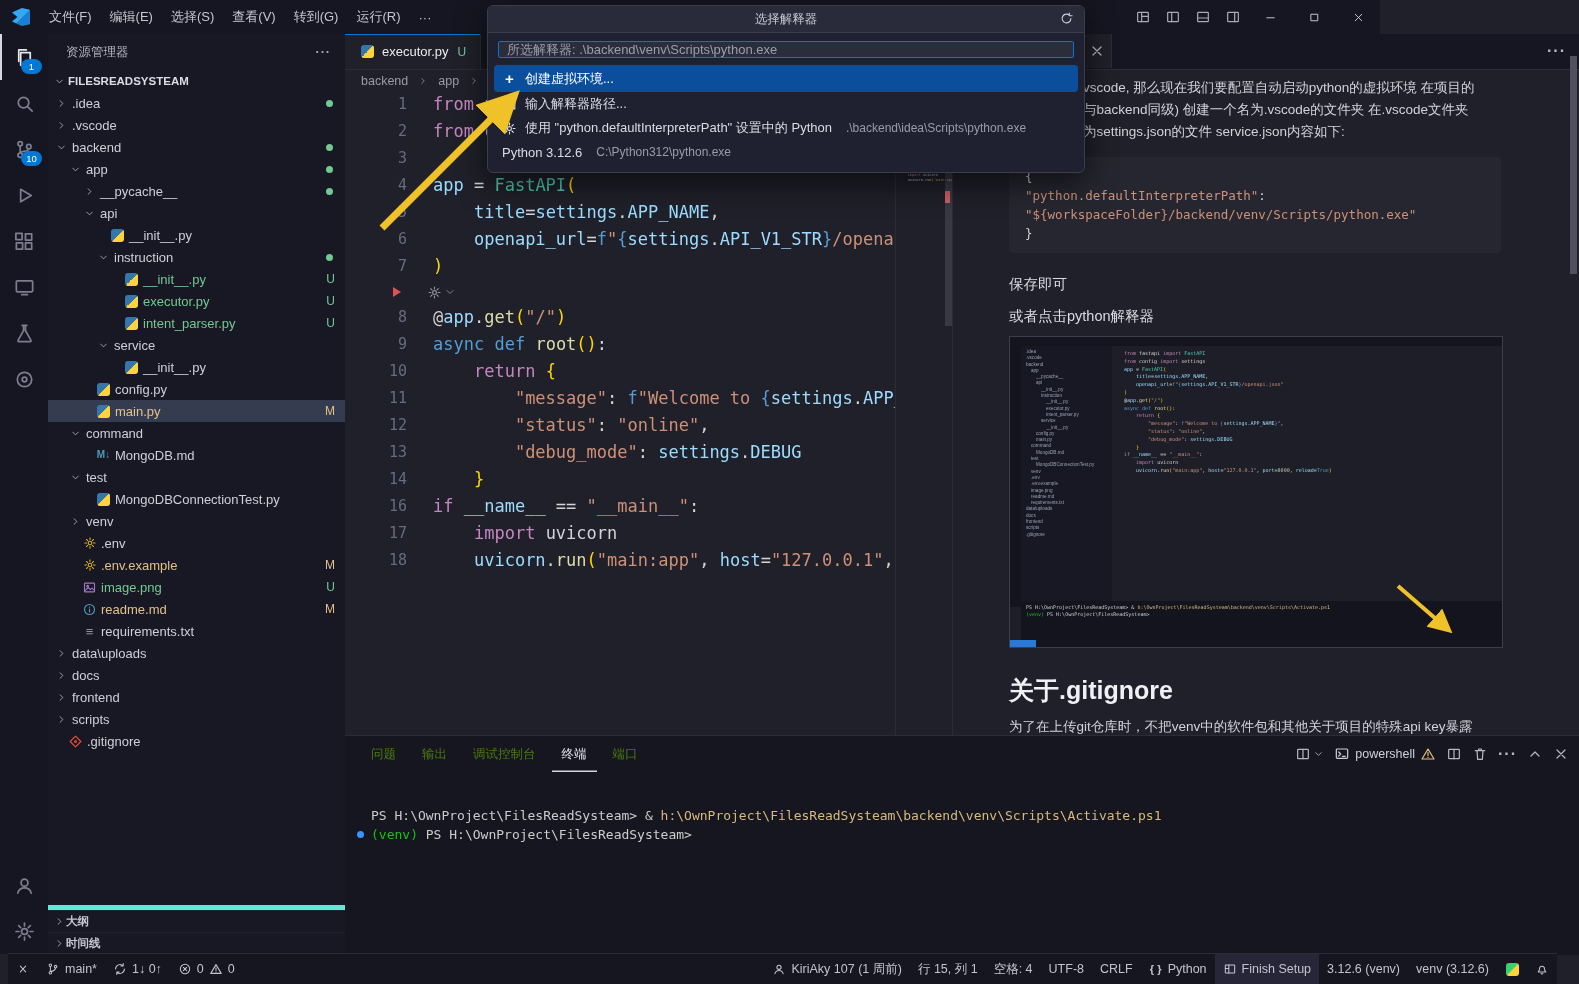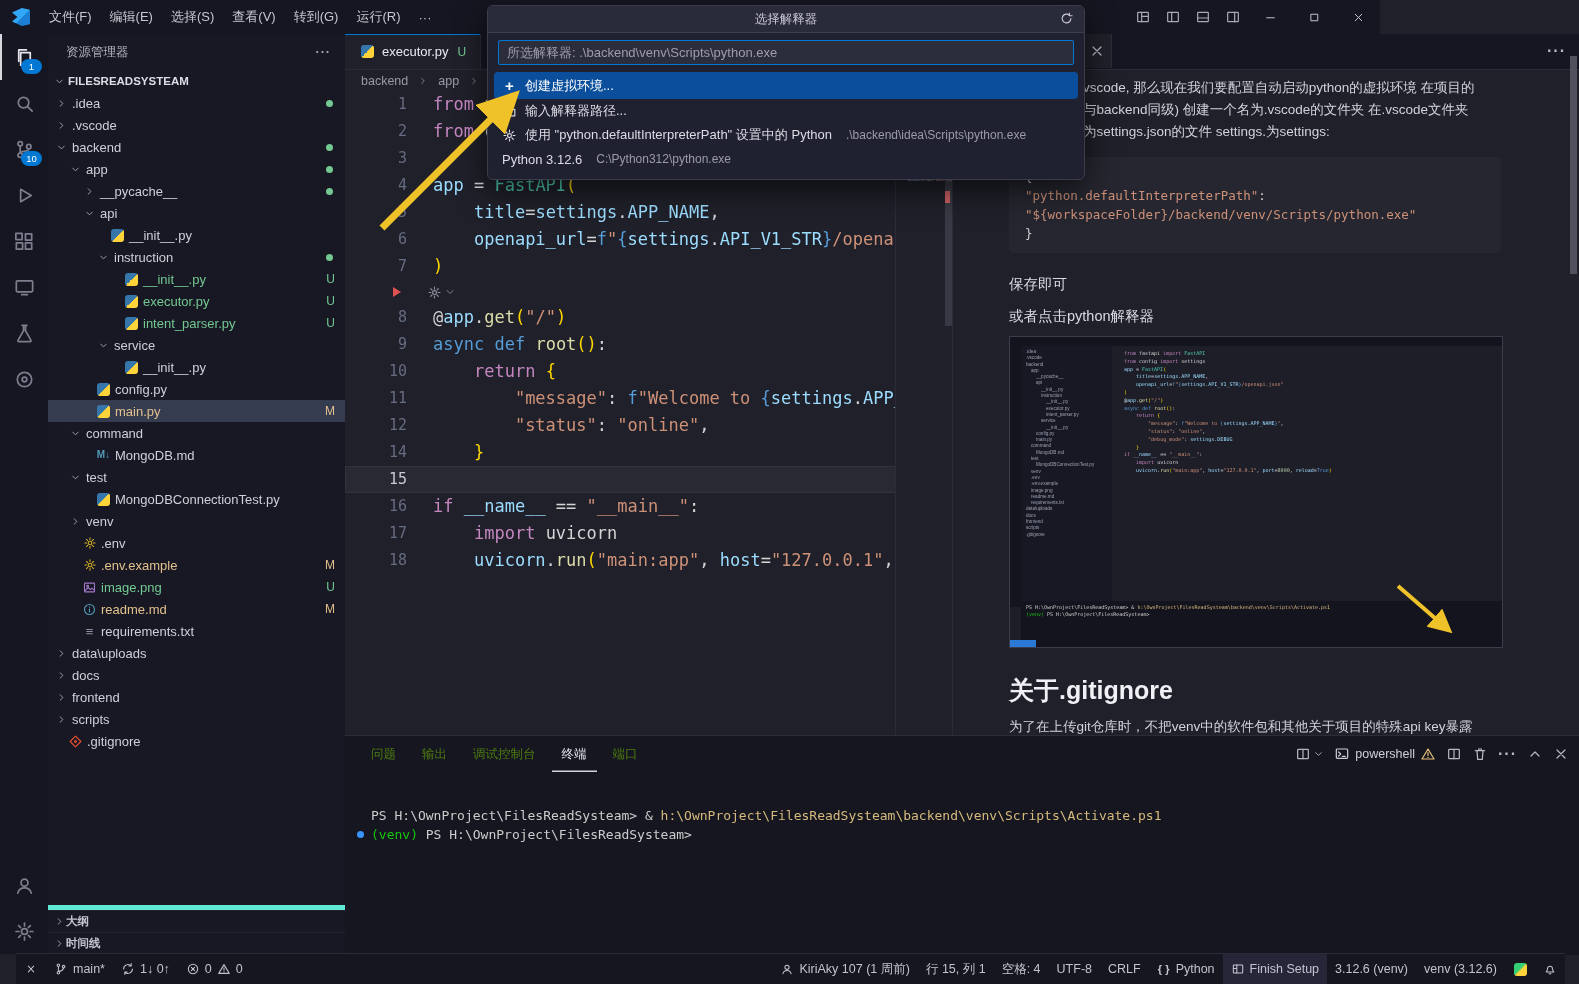--- a/index.html
+++ b/index.html
@@ -116,33 +116,33 @@
   .tdot{width:14px;flex:none;display:flex;align-items:center;}
   .tdot i{width:7px;height:7px;border-radius:50%;background:#3794ff;}
 
   
   .tk-k{color:#C586C0;} .tk-kb{color:#569CD6;} .tk-fn{color:#DCDCAA;} .tk-cl{color:#4EC9B0;}
   .tk-v{color:#9CDCFE;} .tk-s{color:#CE9178;} .tk-n{color:#B5CEA8;} .tk-p{color:#D4D4D4;}
   .tk-m{color:#D4D4D4;} .tk-b1{color:#FFD700;} .tk-b3{color:#569CD6;}
   .tk-w{color:#cccccc;text-align:right;} .tk-y{color:#d7ba7d;} .tk-g{color:#16c60c;}
 
   
-  #statusbar{position:absolute;left:16px;bottom:0;width:1549px;height:30px;background:#15161f;border-top:1px solid #2b2b3a;display:flex;align-items:flex-end;font-size:12.5px;color:#c3c3cf;z-index:6;}
+  #statusbar{position:absolute;left:8px;bottom:0;width:1549px;height:30px;background:#15161f;border-top:1px solid #2b2b3a;display:flex;align-items:flex-end;font-size:12.5px;color:#c3c3cf;z-index:6;}
   .sb-left,.sb-right{display:flex;align-items:center;height:100%;}
   .sb-right{margin-left:auto;}
   .sb-item{display:flex;align-items:center;gap:5px;padding:0 8px;height:100%;white-space:nowrap;}
   .sb-item .ico{width:14px;height:14px;}
   .sb-item.hl{background:#262638;}
 
   
   #quickpick{position:absolute;left:487px;top:5px;width:596px;background:#202130;border:1px solid #3c3c4a;border-radius:6px;box-shadow:0 10px 30px rgba(0,0,0,.6);z-index:50;overflow:hidden;}
   .qp-head{height:26px;background:#2a2b3a;border-bottom:1px solid #3c3c4a;display:flex;align-items:center;justify-content:center;font-size:12.5px;color:#cacad6;position:relative;}
   .qp-refresh{position:absolute;right:10px;top:5px;width:15px;height:15px;color:#cacad6;}
   .qp-inputwrap{padding:7px 10px 5px;}
-  .qp-inputwrap input{width:100%;box-sizing:border-box;height:25px;background:#2c2d3a;border:1px solid #0078d4;border-radius:2px;color:#d6d6e0;font-size:13px;padding:0 8px;outline:none;font-family:"Liberation Sans",sans-serif;}
+  .qp-inputwrap input{width:100%;box-sizing:border-box;height:17px;background:#2c2d3a;border:1px solid #0078d4;border-radius:2px;color:#d6d6e0;font-size:13px;padding:0 8px;outline:none;font-family:"Liberation Sans",sans-serif;}
   .qp-inputwrap input::placeholder{color:#9d9dad;opacity:1;}
   .qp-list{padding:2px 6px 8px;}
   .qp-item{display:flex;align-items:center;gap:8px;height:24px;padding:0 8px;border-radius:4px;font-size:13px;color:#dcdce6;white-space:nowrap;}
   .qp-item.qsel{background:#0b4f9c;color:#fff;height:27px;}
   .qp-item .ico{width:15px;height:15px;}
   .qdetail{color:#9a9aab;font-size:12px;margin-left:6px;overflow:hidden;text-overflow:ellipsis;}
   .qbadge{margin-left:auto;color:#53a7f5;font-size:12.5px;}
 
   #overlay-arrows{position:absolute;left:0;top:0;width:1579px;height:984px;pointer-events:none;z-index:80;}
 </style>
@@ -611,22 +611,22 @@
             <svg viewBox="0 0 24 24" fill="none" stroke="currentColor" stroke-width="1.8" stroke-linecap="round" stroke-linejoin="round">
               <path d="M6 9l6 6 6-6"></path>
             </svg>
           </span>
         </div>
         <div class="cl"><span class="ln">8</span><span class="ct"><span class="tk-p">@</span><span class="tk-v">app</span><span class="tk-p">.</span><span class="tk-fn">get</span><span class="tk-b1">(</span><span class="tk-s">"/"</span><span class="tk-b1">)</span></span></div>
         <div class="cl"><span class="ln">9</span><span class="ct"><span class="tk-kb">async</span><span class="tk-p"> </span><span class="tk-kb">def</span><span class="tk-p"> </span><span class="tk-fn">root</span><span class="tk-b1">()</span><span class="tk-p">:</span></span></div>
         <div class="cl"><span class="ln">10</span><span class="ct"><span class="tk-p">    </span><span class="tk-k">return</span><span class="tk-p"> </span><span class="tk-b1">{</span></span></div>
         <div class="cl"><span class="ln">11</span><span class="ct"><span class="tk-p">        </span><span class="tk-s">"message"</span><span class="tk-p">: </span><span class="tk-kb">f</span><span class="tk-s">"Welcome to </span><span class="tk-b3">{</span><span class="tk-v">settings</span><span class="tk-p">.</span><span class="tk-v">APP_NAME</span></span></div>
         <div class="cl"><span class="ln">12</span><span class="ct"><span class="tk-p">        </span><span class="tk-s">"status"</span><span class="tk-p">: </span><span class="tk-s">"online"</span><span class="tk-p">,</span></span></div>
+        <div class="cl"><span class="ln">13</span><span class="ct"><span class="tk-p">        </span><span class="tk-s">"debug_mode"</span><span class="tk-p">: </span><span class="tk-v">settings</span><span class="tk-p">.</span><span class="tk-v">DEBUG</span></span></div>
         <div class="cl"><span class="ln">14</span><span class="ct"><span class="tk-p">    </span><span class="tk-b1">}</span></span></div>
-        <div class="cl cur"><span class="ln">15</span><span class="ct"></span></div>
         <div class="cl"><span class="ln">16</span><span class="ct"><span class="tk-k">if</span><span class="tk-p"> </span><span class="tk-v">__name__</span><span class="tk-p"> == </span><span class="tk-s">"__main__"</span><span class="tk-p">:</span></span></div>
         <div class="cl"><span class="ln">17</span><span class="ct"><span class="tk-p">    </span><span class="tk-k">import</span><span class="tk-p"> </span><span class="tk-m">uvicorn</span></span></div>
         <div class="cl"><span class="ln">18</span><span class="ct"><span class="tk-p">    </span><span class="tk-v">uvicorn</span><span class="tk-p">.</span><span class="tk-fn">run</span><span class="tk-b1">(</span><span class="tk-s">"main:app"</span><span class="tk-p">, </span><span class="tk-v">host</span><span class="tk-p">=</span><span class="tk-s">"127.0.0.1"</span><span class="tk-p">, </span></span></div>
       </div>
     <div class="minimap">
         <div class="mm" id="mm"><div><span class="tk-k">from</span><span class="tk-p"> </span><span class="tk-m">fastapi</span><span class="tk-p"> </span><span class="tk-k">import</span><span class="tk-p"> </span><span class="tk-cl">FastAPI</span></div><div><span class="tk-k">from</span><span class="tk-p"> </span><span class="tk-m">config</span><span class="tk-p"> </span><span class="tk-k">import</span><span class="tk-p"> </span><span class="tk-m">settings</span></div><div></div><div><span class="tk-v">app</span><span class="tk-p"> = </span><span class="tk-cl">FastAPI</span><span class="tk-b1">(</span></div><div><span class="tk-p">    </span><span class="tk-v">title</span><span class="tk-p">=</span><span class="tk-v">settings</span><span class="tk-p">.</span><span class="tk-v">APP_NAME</span></div><div><span class="tk-p">    </span><span class="tk-v">openapi_url</span><span class="tk-p">=</span><span class="tk-kb">f</span><span class="tk-s">"</span><span class="tk-b3">{</span><span class="tk-v">settings</span></div><div><span class="tk-b1">)</span></div><div><span class="tk-p">@</span><span class="tk-v">app</span><span class="tk-p">.</span><span class="tk-fn">get</span><span class="tk-b1">(</span><span class="tk-s">"/"</span><span class="tk-b1">)</span></div><div><span class="tk-kb">async</span><span class="tk-p"> </span><span class="tk-kb">def</span><span class="tk-p"> </span><span class="tk-fn">root</span><span class="tk-b1">()</span><span class="tk-p">:</span></div><div><span class="tk-p">    </span><span class="tk-k">return</span><span class="tk-p"> </span><span class="tk-b1">{</span></div><div><span class="tk-p">        </span><span class="tk-s">"message"</span><span class="tk-p">: </span><span class="tk-kb">f</span><span class="tk-s">"Welcome to </span></div><div><span class="tk-p">        </span><span class="tk-s">"status"</span><span class="tk-p">: </span><span class="tk-s">"online"</span></div><div><span class="tk-p">        </span><span class="tk-s">"debug_mode"</span><span class="tk-p">: </span><span class="tk-v">settings</span></div><div><span class="tk-p">    </span><span class="tk-b1">}</span></div><div></div><div><span class="tk-k">if</span><span class="tk-p"> </span><span class="tk-v">__name__</span><span class="tk-p"> == </span><span class="tk-s">"__main__"</span></div><div><span class="tk-p">    </span><span class="tk-k">import</span><span class="tk-p"> </span><span class="tk-m">uvicorn</span></div><div><span class="tk-p">    </span><span class="tk-v">uvicorn</span><span class="tk-p">.</span><span class="tk-fn">run</span><span class="tk-b1">(</span><span class="tk-s">"main:app"</span></div></div>
         <div class="mm-red"></div>
       </div>
     <div class="ed-thumb"></div>
   </main>
@@ -638,21 +638,21 @@
           <svg viewBox="0 0 24 24" fill="none" stroke="currentColor" stroke-width="1.8" stroke-linecap="round" stroke-linejoin="round">
             <path d="M6 6l12 12M18 6L6 18"></path>
           </svg>
         </span>
       <span class="rp-more">···</span>
     </div>
     <div class="rp-content">
       <div id="rp-paras">
           <div class="parline">vscode, 那么现在我们要配置自动启动python的虚拟环境 在项目的</div>
           <div class="parline">与backend同级) 创建一个名为.vscode的文件夹 在.vscode文件夹</div>
-          <div class="parline">为settings.json的文件 settings.为settings:</div>
+          <div class="parline">为settings.json的文件 service.json内容如下:</div>
         </div>
       <div class="rp-code" id="rp-code">
           <div><span class="tk-p">{</span></div>
           <div><span class="tk-p">    </span><span class="tk-s">"python.defaultInterpreterPath"</span><span class="tk-p">:</span></div>
           <div><span class="tk-s">"${workspaceFolder}/backend/venv/Scripts/python.exe"</span></div>
           <div><span class="tk-p">}</span></div>
         </div>
       <div class="rp-note" id="rp-save">保存即可</div>
       <div class="rp-note" id="rp-alt">或者点击python解释器</div>
       <div class="mini">

